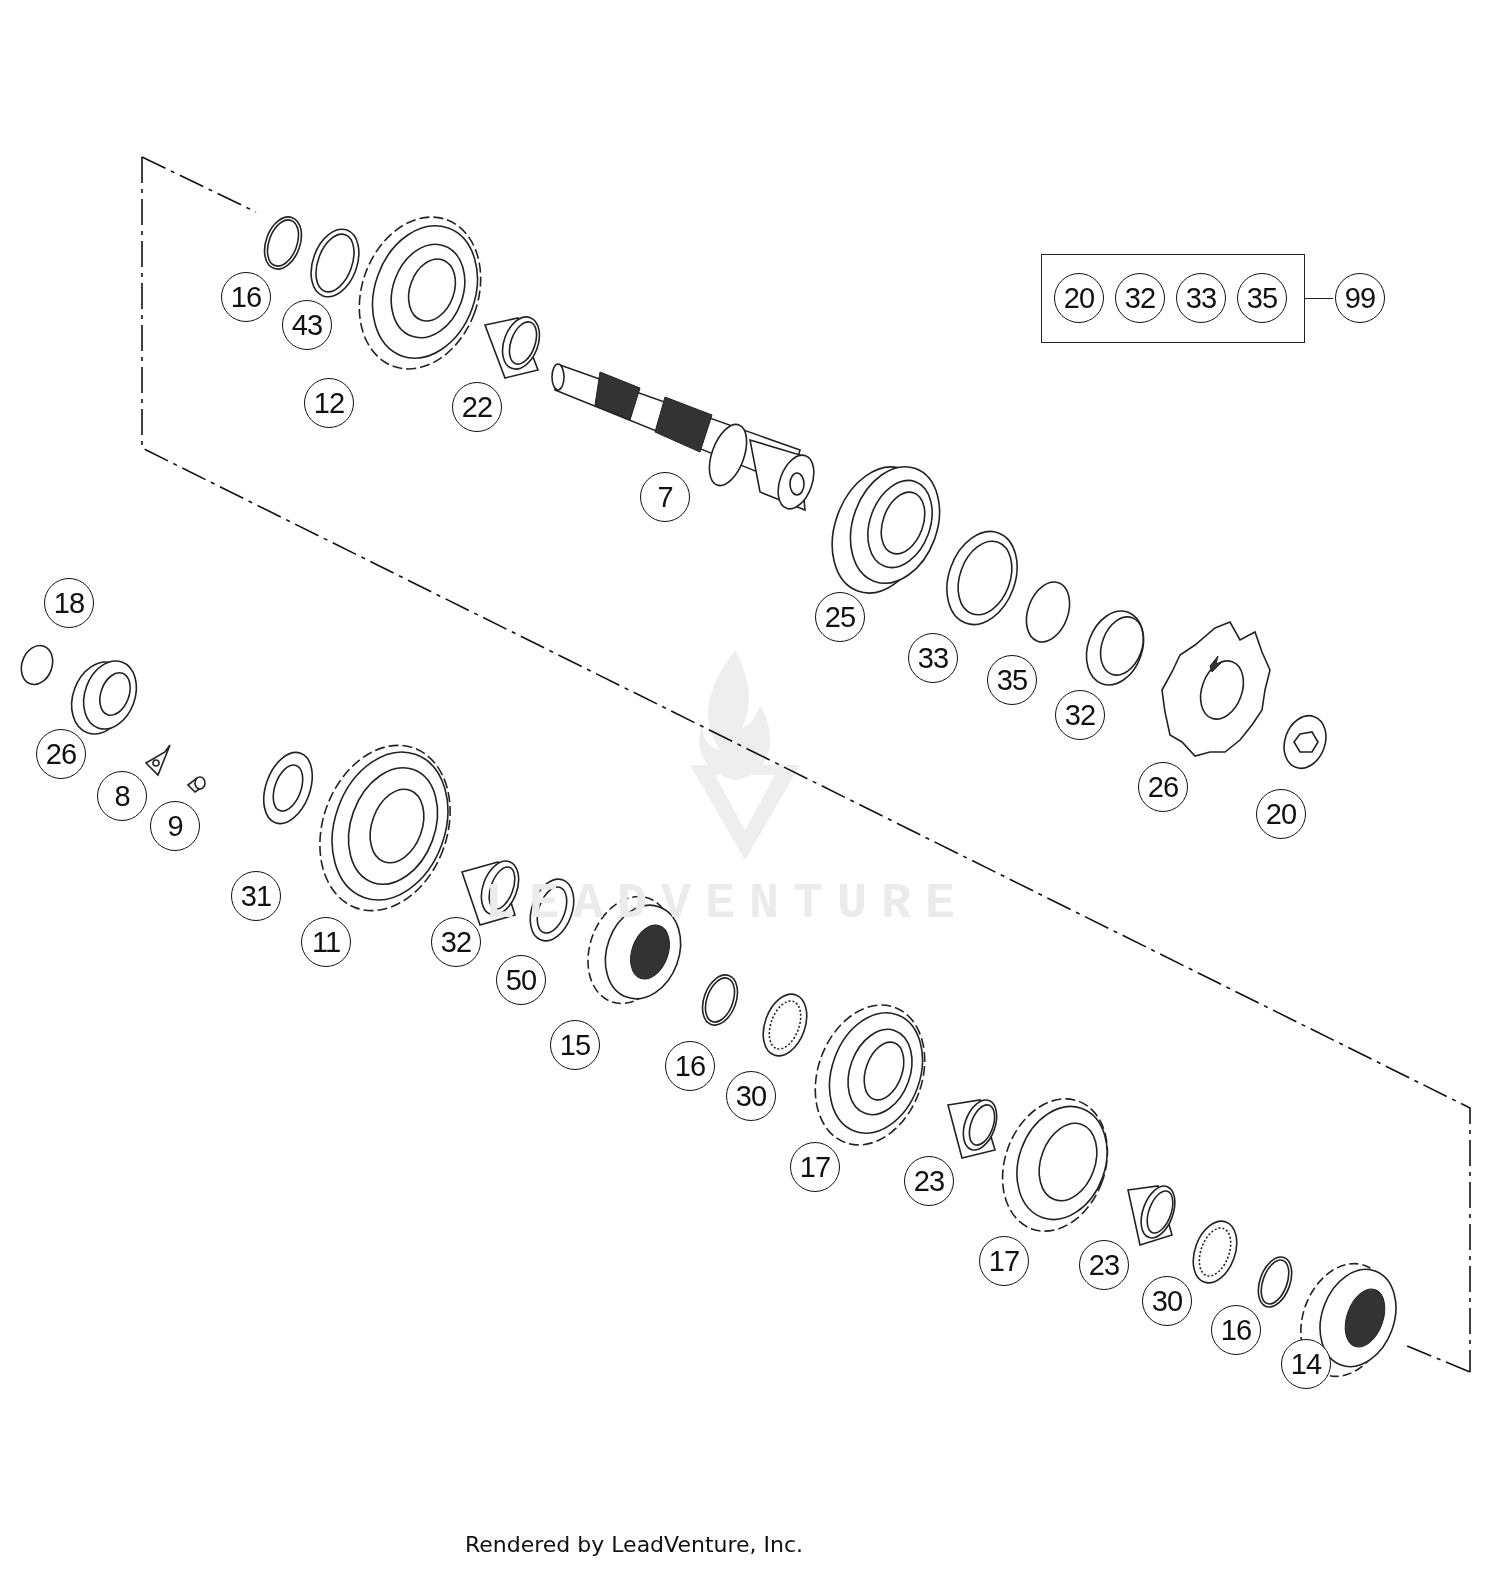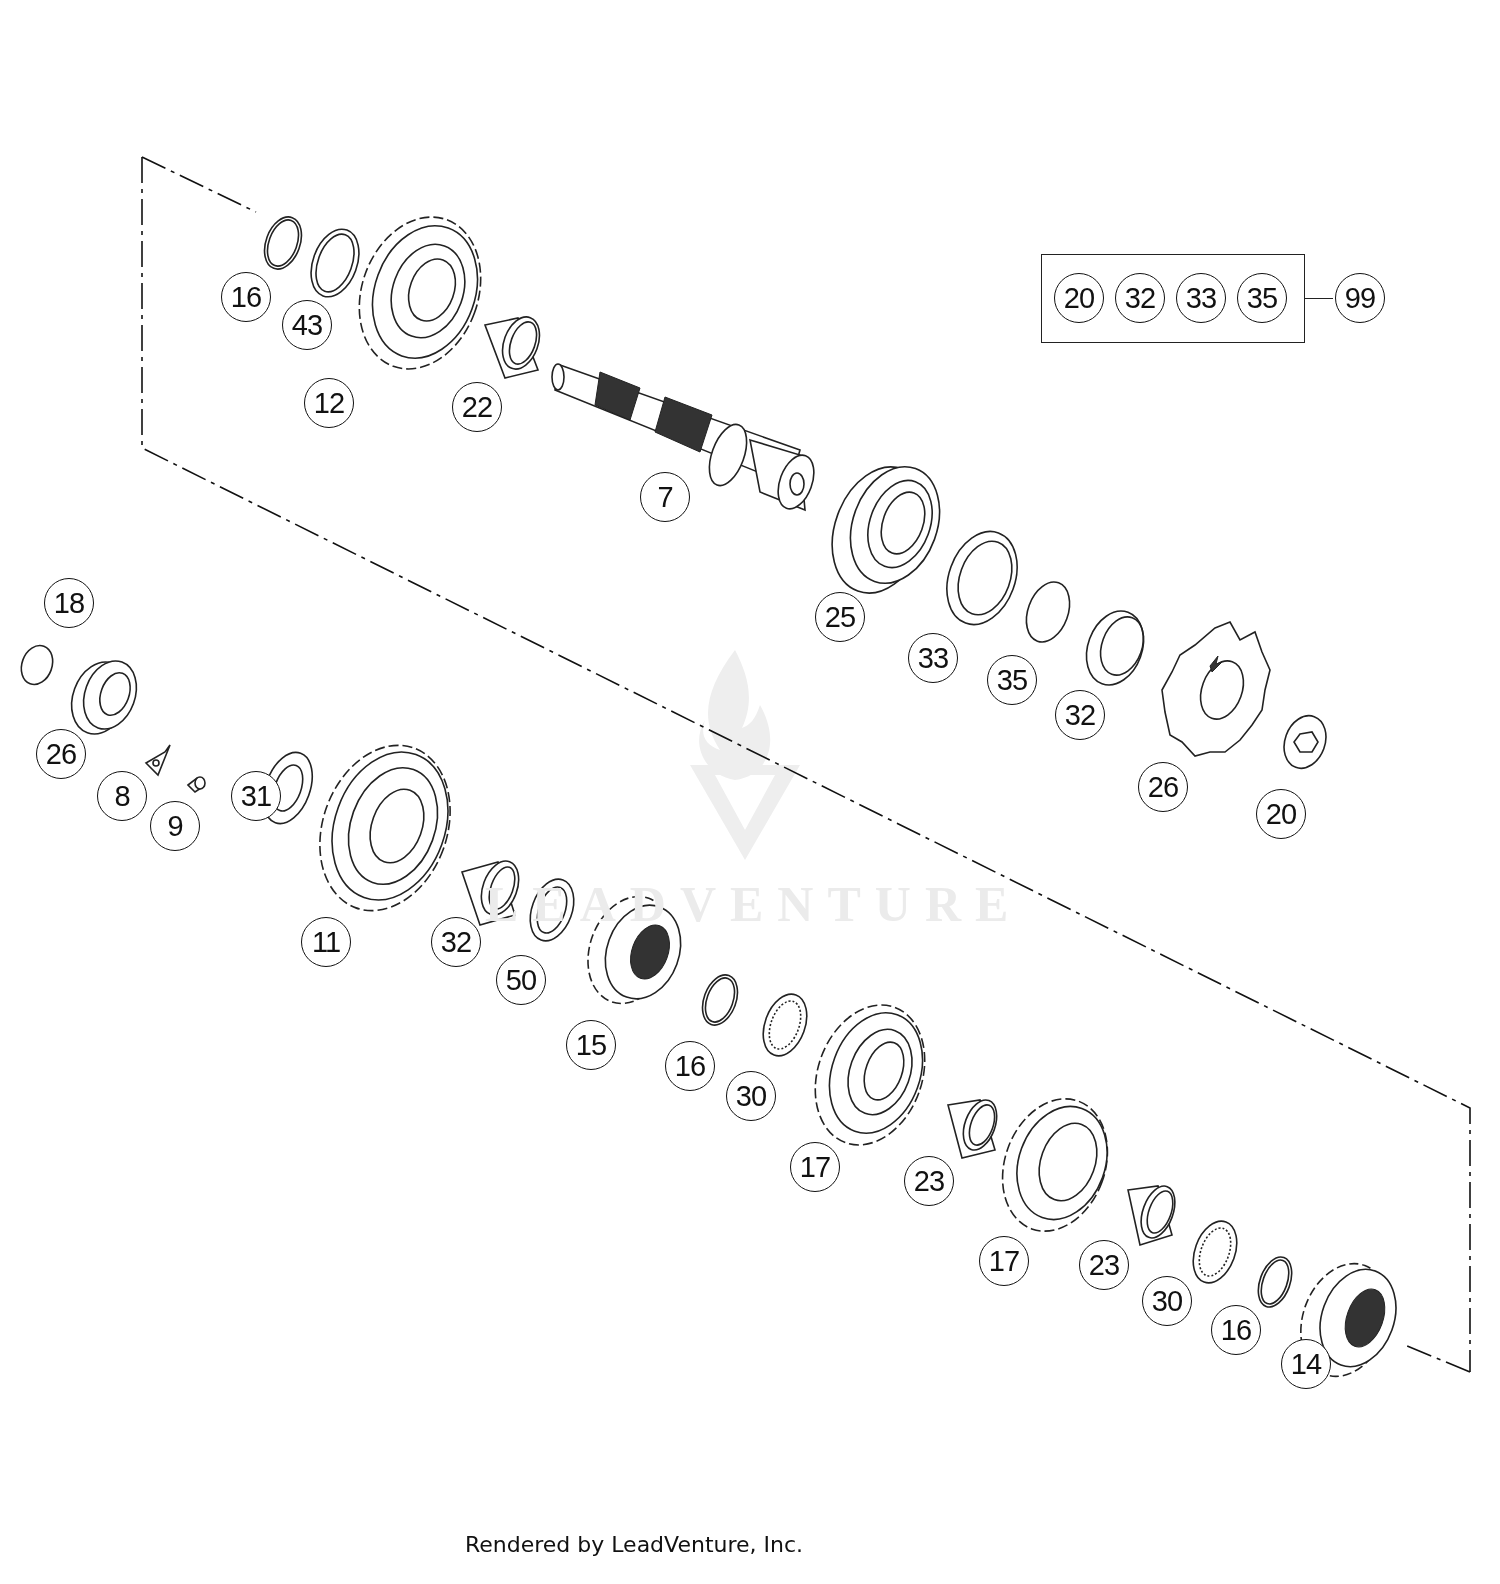--- a/index.html
+++ b/index.html
@@ -13,21 +13,21 @@
   .callout { position:absolute; width:48px; height:48px; margin-left:-25px; margin-top:-25px;
              border:1.8px solid #111; border-radius:50%; background:#fff;
              display:flex; align-items:center; justify-content:center;
              font-family:"Liberation Sans", sans-serif; font-size:29px; color:#111;
              letter-spacing:-1px; cursor:pointer; box-sizing:content-box; }
   .kit-box { position:absolute; left:1041px; top:254px; width:262px; height:87px;
              border:1.8px solid #222; }
   .kit-line { position:absolute; left:1305px; top:298px; width:28px; height:0;
               border-top:1.8px solid #222; }
   .watermark { position:absolute; left:485px; top:875px; font-size:50px; font-weight:bold;
-               letter-spacing:14px; color:#ebebeb; font-family:Liberation Serif, serif; }
+               letter-spacing:14px; color:#ebebeb; font-family:Liberation Mono, monospace; }
   .footer { position:absolute; left:0; width:1268px; top:1532px; text-align:center;
             font-family:"DejaVu Sans", sans-serif; font-size:22px; color:#111; }
 </style>
 </head>
 <body>
 
 <svg id="diagram" viewBox="0 0 1500 1584" xmlns="http://www.w3.org/2000/svg">
 
   <g fill="#eeeeee" stroke="none">
     <path d="M735 650 C705 690 700 720 720 750 C705 745 700 735 705 720 C690 745 705 775 735 780 C770 775 780 740 760 705 C755 720 750 725 742 728 C755 700 748 675 735 650 Z"></path>
@@ -225,25 +225,25 @@
 <div class="callout" style="left:840px;top:617px">25</div>
 <div class="callout" style="left:933px;top:658px">33</div>
 <div class="callout" style="left:1012px;top:680px">35</div>
 <div class="callout" style="left:1080px;top:715px">32</div>
 <div class="callout" style="left:1163px;top:787px">26</div>
 <div class="callout" style="left:1281px;top:814px">20</div>
 <div class="callout" style="left:69px;top:603px">18</div>
 <div class="callout" style="left:61px;top:754px">26</div>
 <div class="callout" style="left:122px;top:796px">8</div>
 <div class="callout" style="left:175px;top:826px">9</div>
-<div class="callout" style="left:256px;top:796px">31</div>
+<div class="callout" style="left:256px;top:896px">31</div>
 <div class="callout" style="left:326px;top:942px">11</div>
 <div class="callout" style="left:456px;top:942px">32</div>
 <div class="callout" style="left:521px;top:980px">50</div>
-<div class="callout" style="left:591px;top:1045px">15</div>
+<div class="callout" style="left:575px;top:1045px">15</div>
 <div class="callout" style="left:690px;top:1066px">16</div>
 <div class="callout" style="left:751px;top:1096px">30</div>
 <div class="callout" style="left:815px;top:1167px">17</div>
 <div class="callout" style="left:929px;top:1181px">23</div>
 <div class="callout" style="left:1004px;top:1261px">17</div>
 <div class="callout" style="left:1104px;top:1265px">23</div>
 <div class="callout" style="left:1167px;top:1301px">30</div>
 <div class="callout" style="left:1236px;top:1330px">16</div>
 <div class="callout" style="left:1306px;top:1364px">14</div>
 

